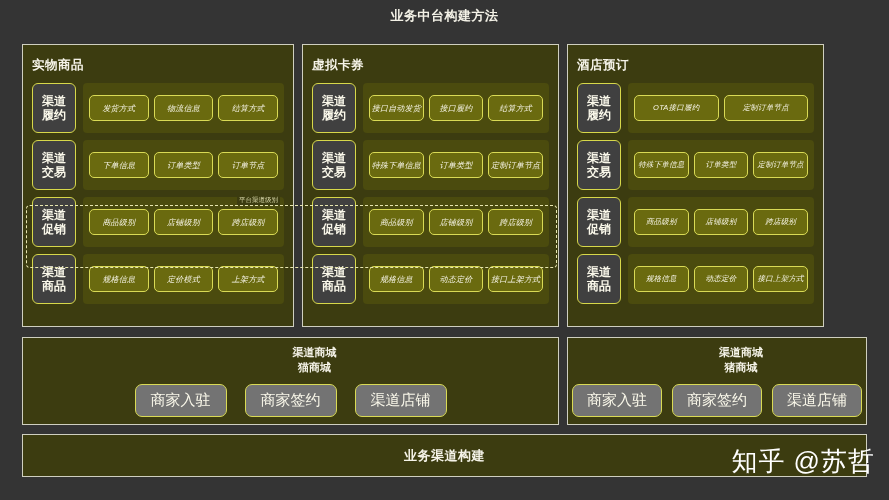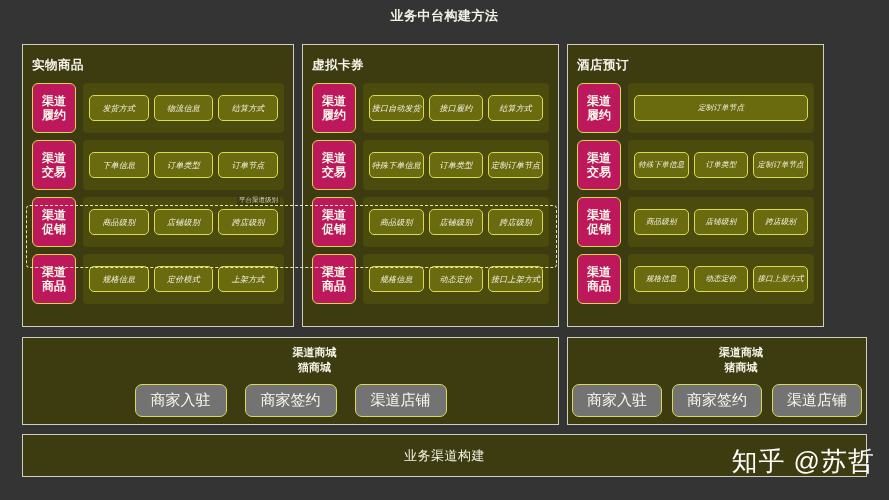--- a/index.html
+++ b/index.html
@@ -68,21 +68,21 @@
   }
   .row {
     display: flex;
     align-items: stretch;
     gap: 7px;
     height: 50px;
   }
   .row-label {
     width: 44px;
     min-width: 44px;
-    background: #be185d;
+    background: #404040;
     border: 1.3px solid #d7d84a;
     border-radius: 6px;
     display: flex;
     flex-direction: column;
     align-items: center;
     justify-content: center;
     font-size: 12px;
     font-weight: bold;
     line-height: 1.18;
     color: #faf8ea;
@@ -199,21 +199,21 @@
     height: 43px;
     background: #3c3c10;
     border: 1px solid #cfcfc0;
     box-sizing: border-box;
     display: flex;
     align-items: center;
     justify-content: center;
   }
   .footer-title {
     font-size: 13px;
-    font-weight: normal;
+    font-weight: bold;
     color: #f5f3e8;
     letter-spacing: 0.5px;
   }
   .watermark {
     position: absolute;
     right: 14px;
     top: 444px;
     font-size: 26px;
     color: #ffffff;
     letter-spacing: 1px;
@@ -332,20 +332,21 @@
 
     <div class="panel panel-3">
       <div class="panel-title">酒店预订</div>
       <div class="rows">
         <div class="row">
           <div class="row-label">
             <span>渠道</span>
             <span>履约</span>
           </div>
           <div class="row-body">
+            <div class="pill">OTA接口履约</div>
             <div class="pill">定制订单节点</div>
           </div>
         </div>
         <div class="row">
           <div class="row-label">
             <span>渠道</span>
             <span>交易</span>
           </div>
           <div class="row-body">
             <div class="pill">特殊下单信息</div>

